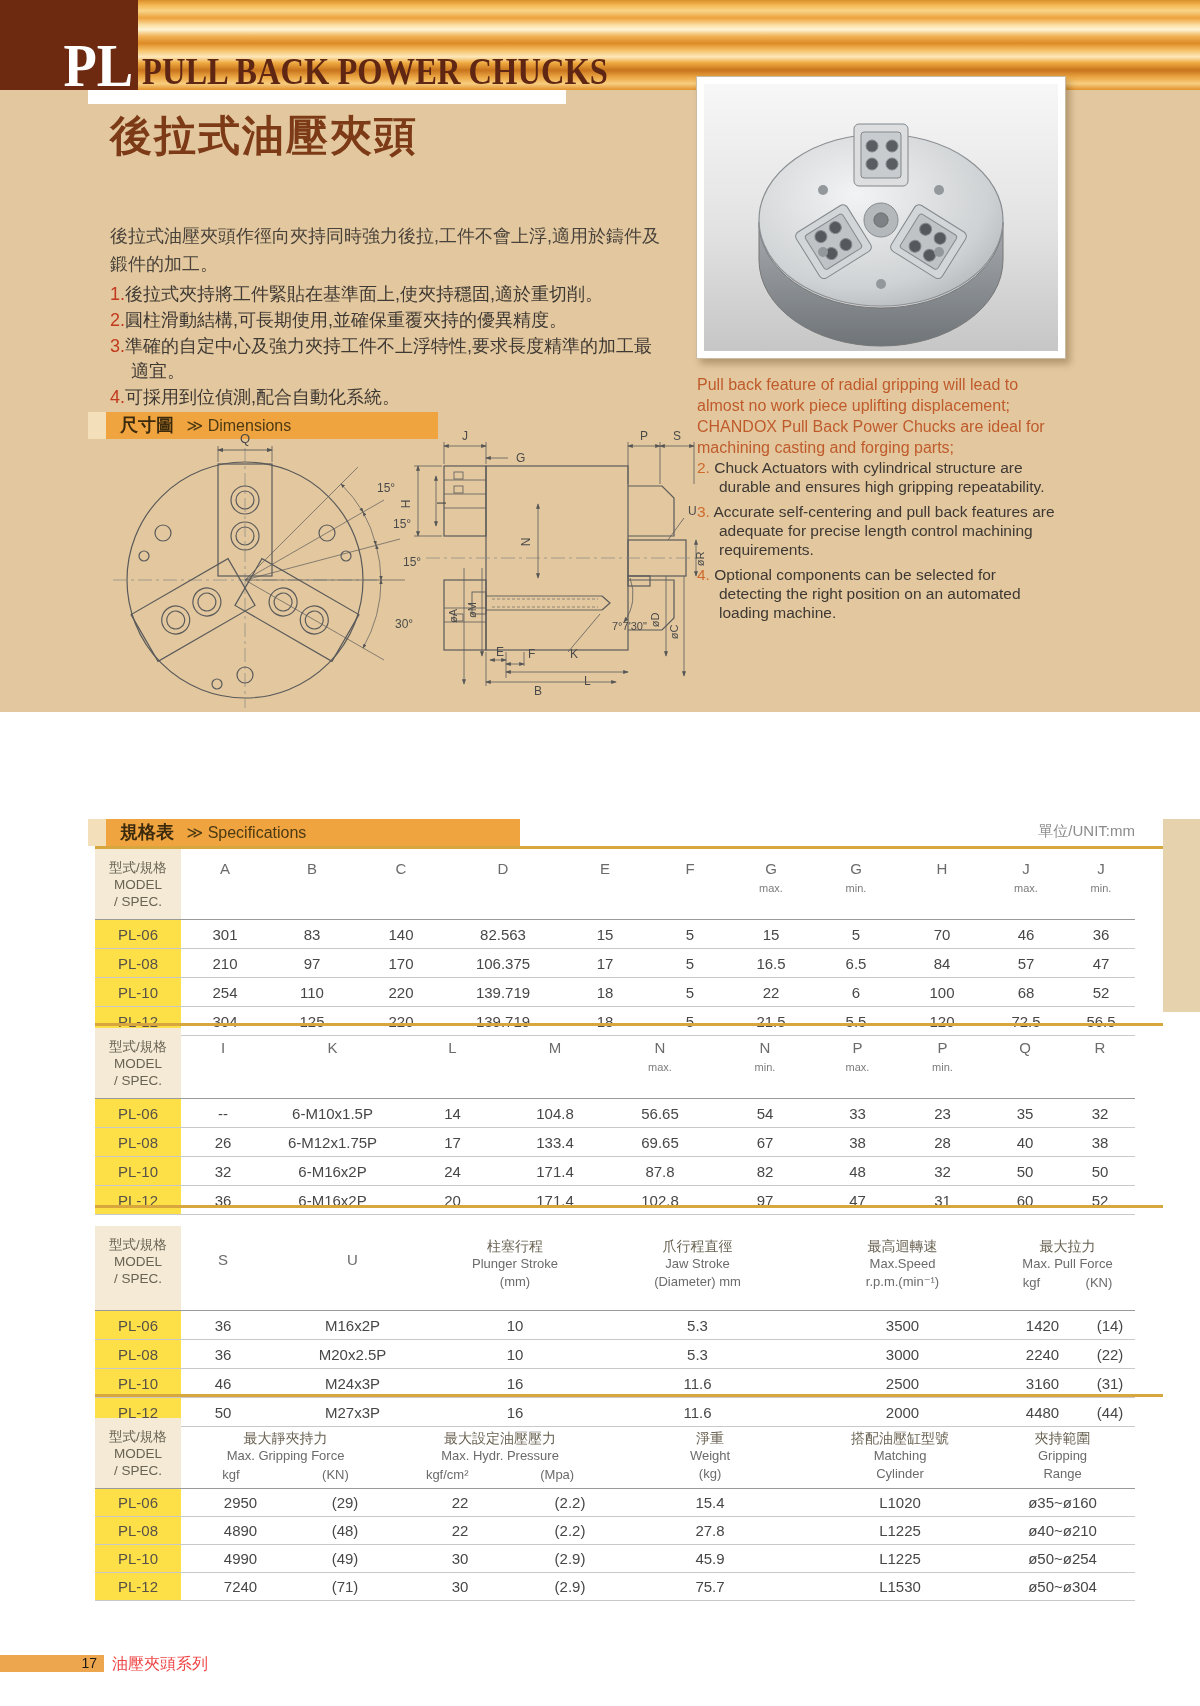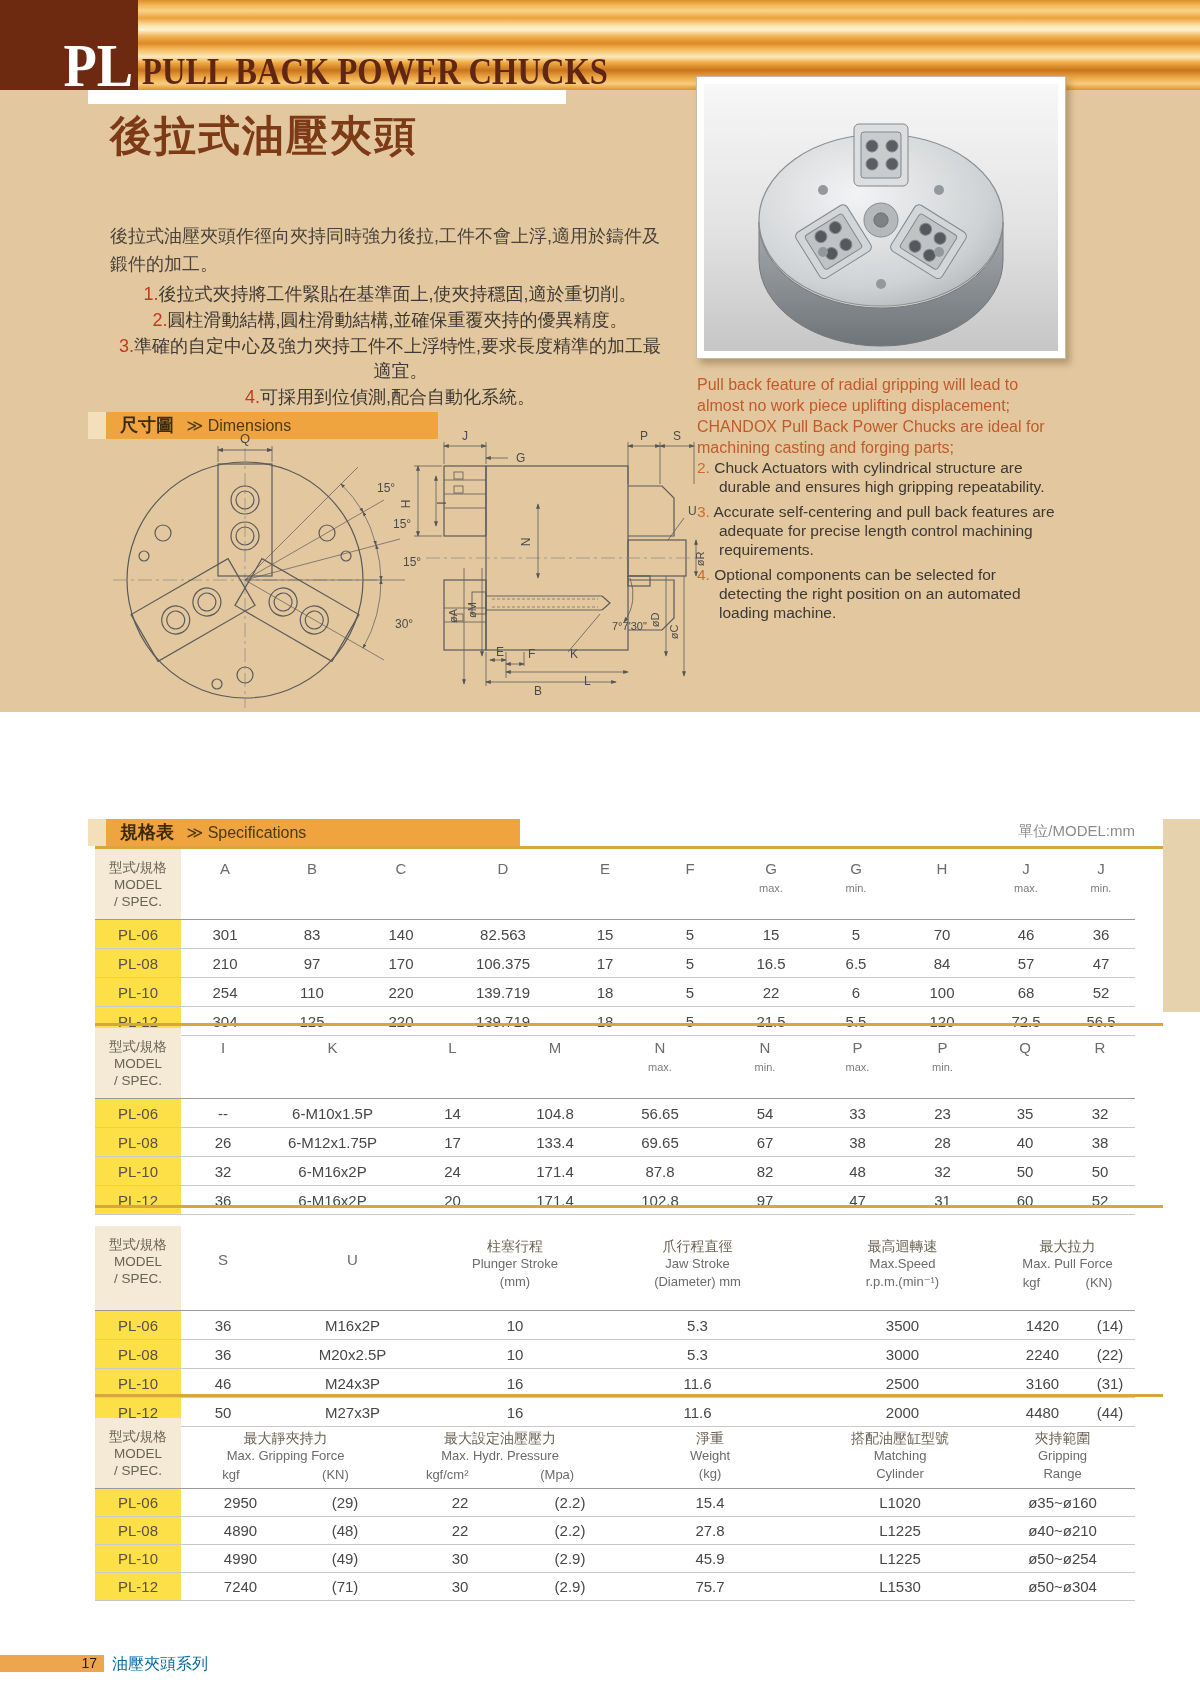--- a/index.html
+++ b/index.html
@@ -19,21 +19,21 @@
   .head-title{position:absolute;left:142px;top:50px;color:#5f2713;
     font-family:"Liberation Serif","DejaVu Serif",serif;font-weight:bold;font-size:37px;
     transform:scaleX(.88);transform-origin:left bottom;white-space:nowrap;}
 
   .zh-title{position:absolute;left:110px;top:108px;font-size:42px;font-weight:bold;
     color:#7c3a17;letter-spacing:2px;}
   .zh-intro{position:absolute;left:110px;top:222px;width:552px;font-size:18px;
     color:#49423a;line-height:28px;}
   .zh-list{position:absolute;left:110px;top:282px;width:560px;font-size:18px;
     color:#3f3933;line-height:25px;}
-  .zh-list .item{padding-left:21px;text-indent:-21px;margin:0 0 1px 0;text-align:center;}
+  .zh-list .item{padding-left:21px;text-indent:-21px;margin:0 0 1px 0;}
   .zh-list .num{color:#c23a1d;}
 
   .bar{position:absolute;height:27px;background:#f0a440;}
   .bar .tab{position:absolute;left:-18px;top:0;width:18px;height:27px;background:#f3e0ba;}
   .bar .zh{font-weight:bold;color:#3c2a0d;font-size:18px;margin-left:14px;line-height:27px;display:inline-block;vertical-align:top;}
   .bar .en{color:#4c3a12;font-size:16px;margin-left:8px;line-height:27px;display:inline-block;vertical-align:top;}
   #dim-bar{left:106px;top:412px;width:332px;}
   #spec-bar{left:106px;top:819px;width:414px;}
 
   .photo-frame{position:absolute;left:696px;top:76px;width:354px;height:267px;background:#ffffff;
@@ -66,39 +66,39 @@
   table.spec th .l2,table.spec th .l3{font-size:13px;color:#6b6b6b;margin-top:2px;}
   table.spec th .subs{display:flex;justify-content:space-around;margin-top:3px;font-size:13px;color:#6b6b6b;}
   table.spec th.single{padding-top:26px;}
   table.spec td{height:26px;text-align:center;font-size:15px;color:#474747;
     border-bottom:1px solid #c9c9c9;}
   table.spec td.model{background:#fde047;color:#565049;}
   #t4 td{height:25px;}
 
   .foot-bar{position:absolute;left:0;top:1655px;width:104px;height:17px;background:#eea64e;
     text-align:right;font-size:14px;color:#1e1a14;line-height:17px;padding-right:7px;box-sizing:border-box;}
-  .foot-series{position:absolute;left:112px;top:1655px;font-size:16px;color:#0369a1;line-height:17px;}
+  .foot-series{position:absolute;left:112px;top:1655px;font-size:16px;color:#ef4444;line-height:17px;}
 </style>
 </head>
 <body>
 
 <div class="page">
   <div class="tan-bg"></div>
   <div class="wood"></div>
   <div class="brand-box">
     <span class="pl">PL</span>
   </div>
   <div class="white-strip"></div>
   <div class="head-title">PULL BACK POWER CHUCKS</div>
 
   <div class="zh-title">後拉式油壓夾頭</div>
   <div class="zh-intro">後拉式油壓夾頭作徑向夾持同時強力後拉,工件不會上浮,適用於鑄件及鍛件的加工。</div>
   <div class="zh-list">
     <p class="item"><span class="num">1.</span><span>後拉式夾持將工件緊貼在基準面上,使夾持穩固,適於重切削。</span></p>
-    <p class="item"><span class="num">2.</span><span>圓柱滑動結構,圓柱滑動結構,並確保重覆夾持的優異精度。</span></p>
+    <p class="item"><span class="num">2.</span><span>圓柱滑動結構,可長期使用,並確保重覆夾持的優異精度。</span></p>
     <p class="item"><span class="num">3.</span><span>準確的自定中心及強力夾持工件不上浮特性,要求長度精準的加工最適宜。</span></p>
     <p class="item"><span class="num">4.</span><span>可採用到位偵測,配合自動化系統。</span></p>
   </div>
 
   <div class="photo-frame">
     <svg width="354" height="267" viewBox="0 0 354 267">
       <defs>
         <linearGradient id="bgG" x1="0" y1="0" x2="0" y2="1">
           <stop offset="0" stop-color="#f7f7f7"></stop>
             <stop offset=".55" stop-color="#e2e2e2"></stop>
@@ -312,21 +312,21 @@
     <text x="202" y="240" font-size="12">K</text>
     <text x="216" y="267" font-size="12">L</text>
     <text x="166" y="277" font-size="12">B</text>
   </svg>
 
   <div class="bar" id="spec-bar">
     <span class="tab"></span>
     <span class="zh">規格表</span>
     <span class="en">≫ Specifications</span>
   </div>
-  <div class="unit">單位/MODEL:mm</div>
+  <div class="unit">單位/UNIT:mm</div>
   <div class="gold" style="top:846px"></div>
   <div class="tan-strip"></div>
 
   <table class="spec" id="t1" style="top:849px">
     <colgroup>
       <col style="width:86px">
         <col style="width:88px">
         <col style="width:86px">
         <col style="width:92px">
       <col style="width:112px">

